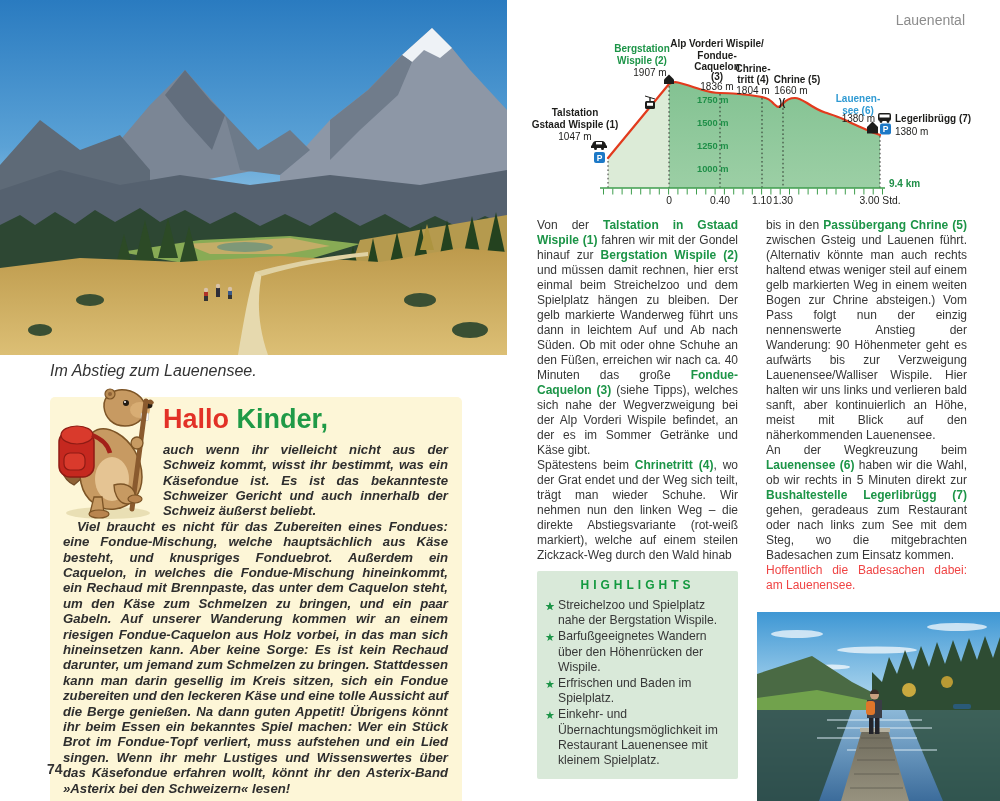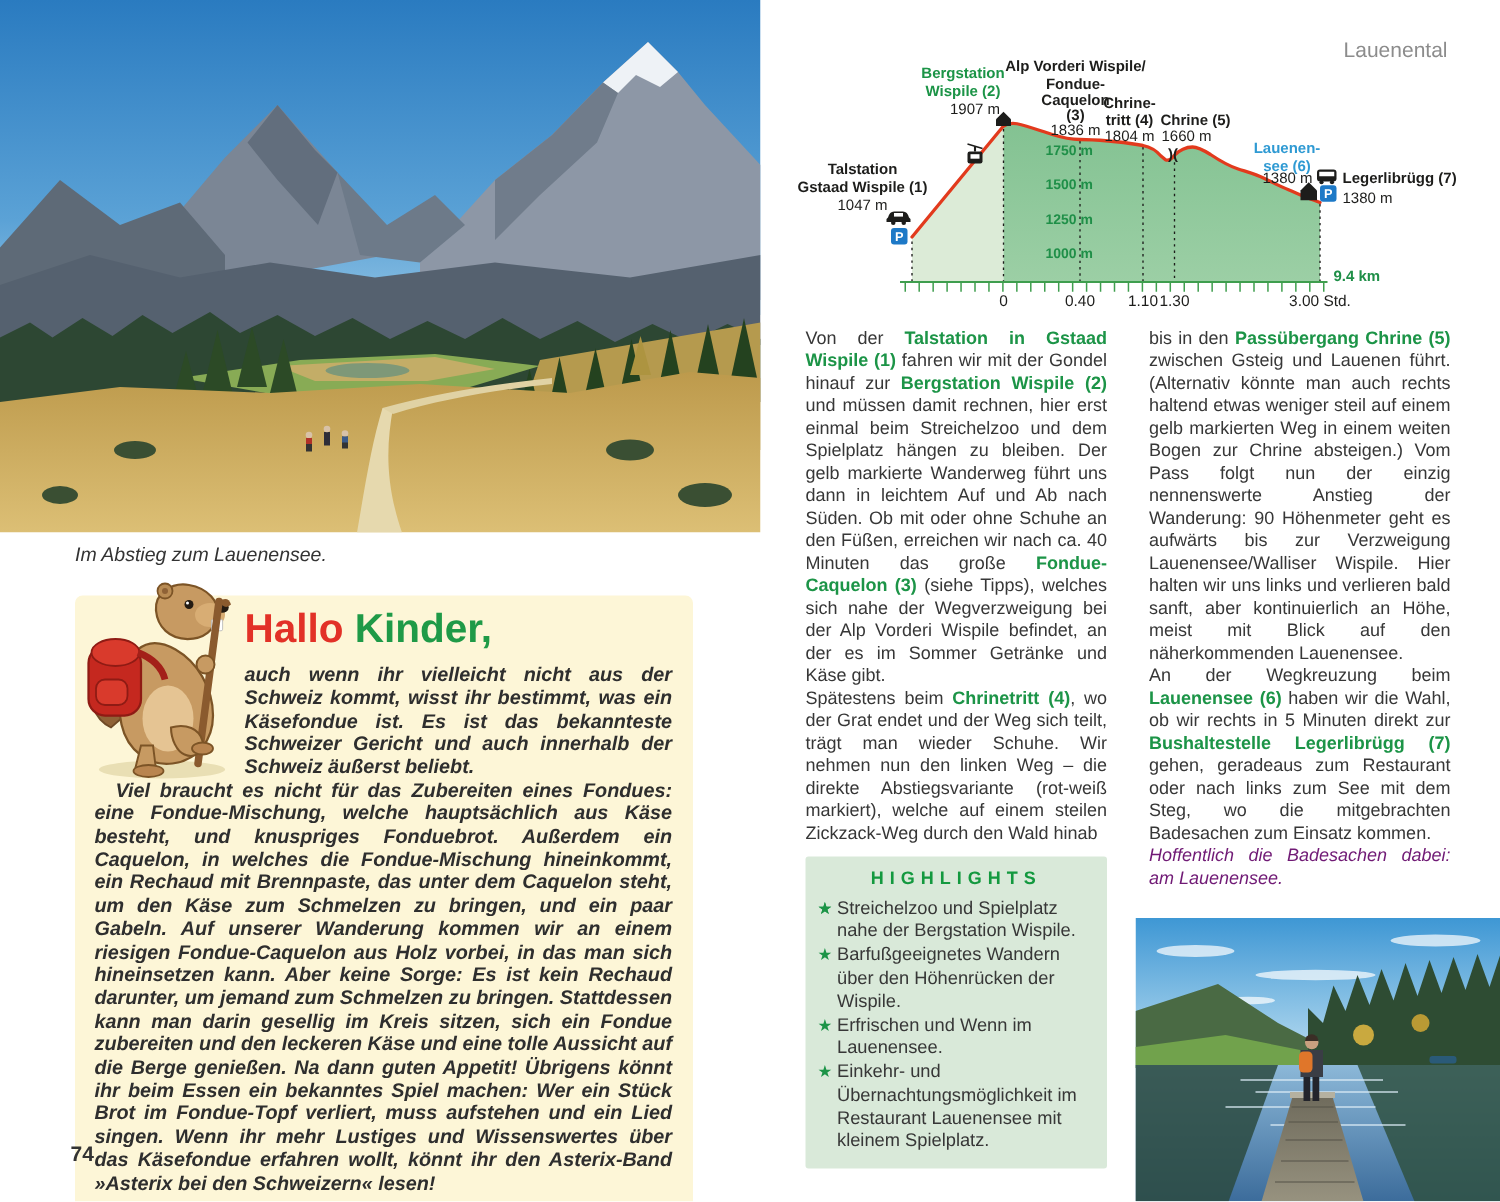--- a/index.html
+++ b/index.html
@@ -4,37 +4,37 @@
 <style>
   html,body{margin:0;padding:0;background:#ffffff;}
   .page{position:relative;width:1000px;height:801px;background:#fff;overflow:hidden;
         font-family:"Liberation Sans",sans-serif;color:#333;}
 
   
   .photo-top{position:absolute;left:0;top:0;width:507px;height:355px;}
   .photo-top svg{display:block;}
 
   
-  .running-head{position:absolute;top:25px;right:35px;font-size:14px;color:#8c8c8c;}
+  .running-head{position:absolute;top:12px;right:35px;font-size:14px;color:#8c8c8c;}
 
   
   .chart{position:absolute;left:533px;top:36px;overflow:visible;}
   .chart text{font-family:"Liberation Sans",sans-serif;}
   .st-black{font-size:10px;font-weight:bold;fill:#1d1d1b;}
   .st-green{font-size:10px;font-weight:bold;fill:#1c9447;}
   .st-blue{font-size:10px;font-weight:bold;fill:#2f9ad3;}
   .st-elev{font-size:10px;fill:#1d1d1b;}
   .grid-lab{font-size:9.3px;font-weight:bold;fill:#1f8f48;}
   .tick-lab{font-size:10.3px;fill:#1d1d1b;}
   .km-lab{font-size:10px;font-weight:bold;fill:#1f8f48;}
   .pass-lab{font-size:10px;font-weight:bold;fill:#1d1d1b;}
   .picon-t{font-size:8.5px;font-weight:bold;fill:#fff;}
 
   
-  .caption-top{position:absolute;left:50px;top:362px;font-style:italic;font-size:13px;color:#333;}
+  .caption-top{position:absolute;left:50px;top:362px;font-style:italic;font-size:16px;color:#333;}
 
   
   .kids-box{position:absolute;left:50px;top:397px;width:412px;height:430px;
             background:#fdf6d7;border-radius:5px;}
   .kids-inner{padding:6px 14px 0 13px;}
   .marmot-space{float:left;width:100px;height:114px;}
   .marmot{position:absolute;left:2px;top:-12px;width:112px;height:138px;}
   .kids-title{margin:2px 0 7px 0;font-size:27px;font-weight:bold;line-height:1.1;}
   .kids-title .red{color:#e23127;}
   .kids-title .green{color:#1f9a47;}
@@ -44,21 +44,21 @@
 
   .pagenum{position:absolute;left:47px;top:761px;font-size:14px;font-weight:bold;color:#333;}
 
   
   .col{position:absolute;width:201px;font-size:12px;line-height:15px;
        text-align:justify;color:#373737;}
   .col p{margin:0;}
   .hl{color:#1c9447;font-weight:bold;}
   .col1{left:537px;top:218px;}
   .col2{left:766px;top:218px;}
-  .lake-caption{margin-top:13px;font-style:italic;color:#701a75;}
+  .lake-caption{margin-top:13px;color:#ef4444;}
 
   
   .highlights{position:absolute;left:537px;top:571px;width:201px;background:#d9e9d9;
               padding:7px 8px 10px 8px;box-sizing:border-box;border-radius:2px;}
   .hl-title{font-size:12px;font-weight:bold;color:#13993f;text-align:center;
             letter-spacing:4px;margin-bottom:6px;}
   .hl-list{list-style:none;margin:0;padding:0;font-size:12.2px;line-height:15.2px;color:#373737;}
   .hl-list li{position:relative;padding-left:13px;margin-bottom:1px;}
   .hl-star{position:absolute;left:0;top:1px;color:#1c9447;font-size:11px;}
 
@@ -321,21 +321,21 @@
     <p><span>An der Wegkreuzung beim </span><span class="hl">Lauenensee (6)</span><span> haben wir die Wahl, ob wir rechts in 5 Minuten direkt zur </span><span class="hl">Bushaltestelle Legerlibrügg (7)</span><span> gehen, geradeaus zum Restaurant oder nach links zum See mit dem Steg, wo die mitgebrachten Badesachen zum Einsatz kommen.</span></p>
     <p class="lake-caption">Hoffentlich die Badesachen dabei: am Lauenensee.</p>
   </div>
 
   <div class="highlights">
     <div class="hl-title">HIGHLIGHTS</div>
     <ul class="hl-list">
       <li><span class="hl-star">★</span></li>
       <li><span class="hl-star">★</span><span>Streichelzoo und Spielplatz nahe der Bergstation Wispile.</span></li>
       <li><span class="hl-star">★</span><span>Barfußgeeignetes Wandern über den Höhenrücken der Wispile.</span></li>
-      <li><span class="hl-star">★</span><span>Erfrischen und Wenn im Lauenensee.</span></li>
+      <li><span class="hl-star">★</span><span>Erfrischen und Baden im Spielplatz.</span></li>
       <li><span class="hl-star">★</span><span>Einkehr- und Übernachtungsmöglichkeit im Restaurant Lauenensee mit kleinem Spielplatz.</span></li>
     </ul>
   </div>
 
   <div class="photo-lake">
     <svg width="243" height="189" viewBox="0 0 243 189">
       <defs>
         <linearGradient id="lsky" x1="0" y1="0" x2="0" y2="1">
           <stop offset="0" stop-color="#3e97d4"></stop>
             <stop offset="1" stop-color="#bfe0f2"></stop>

